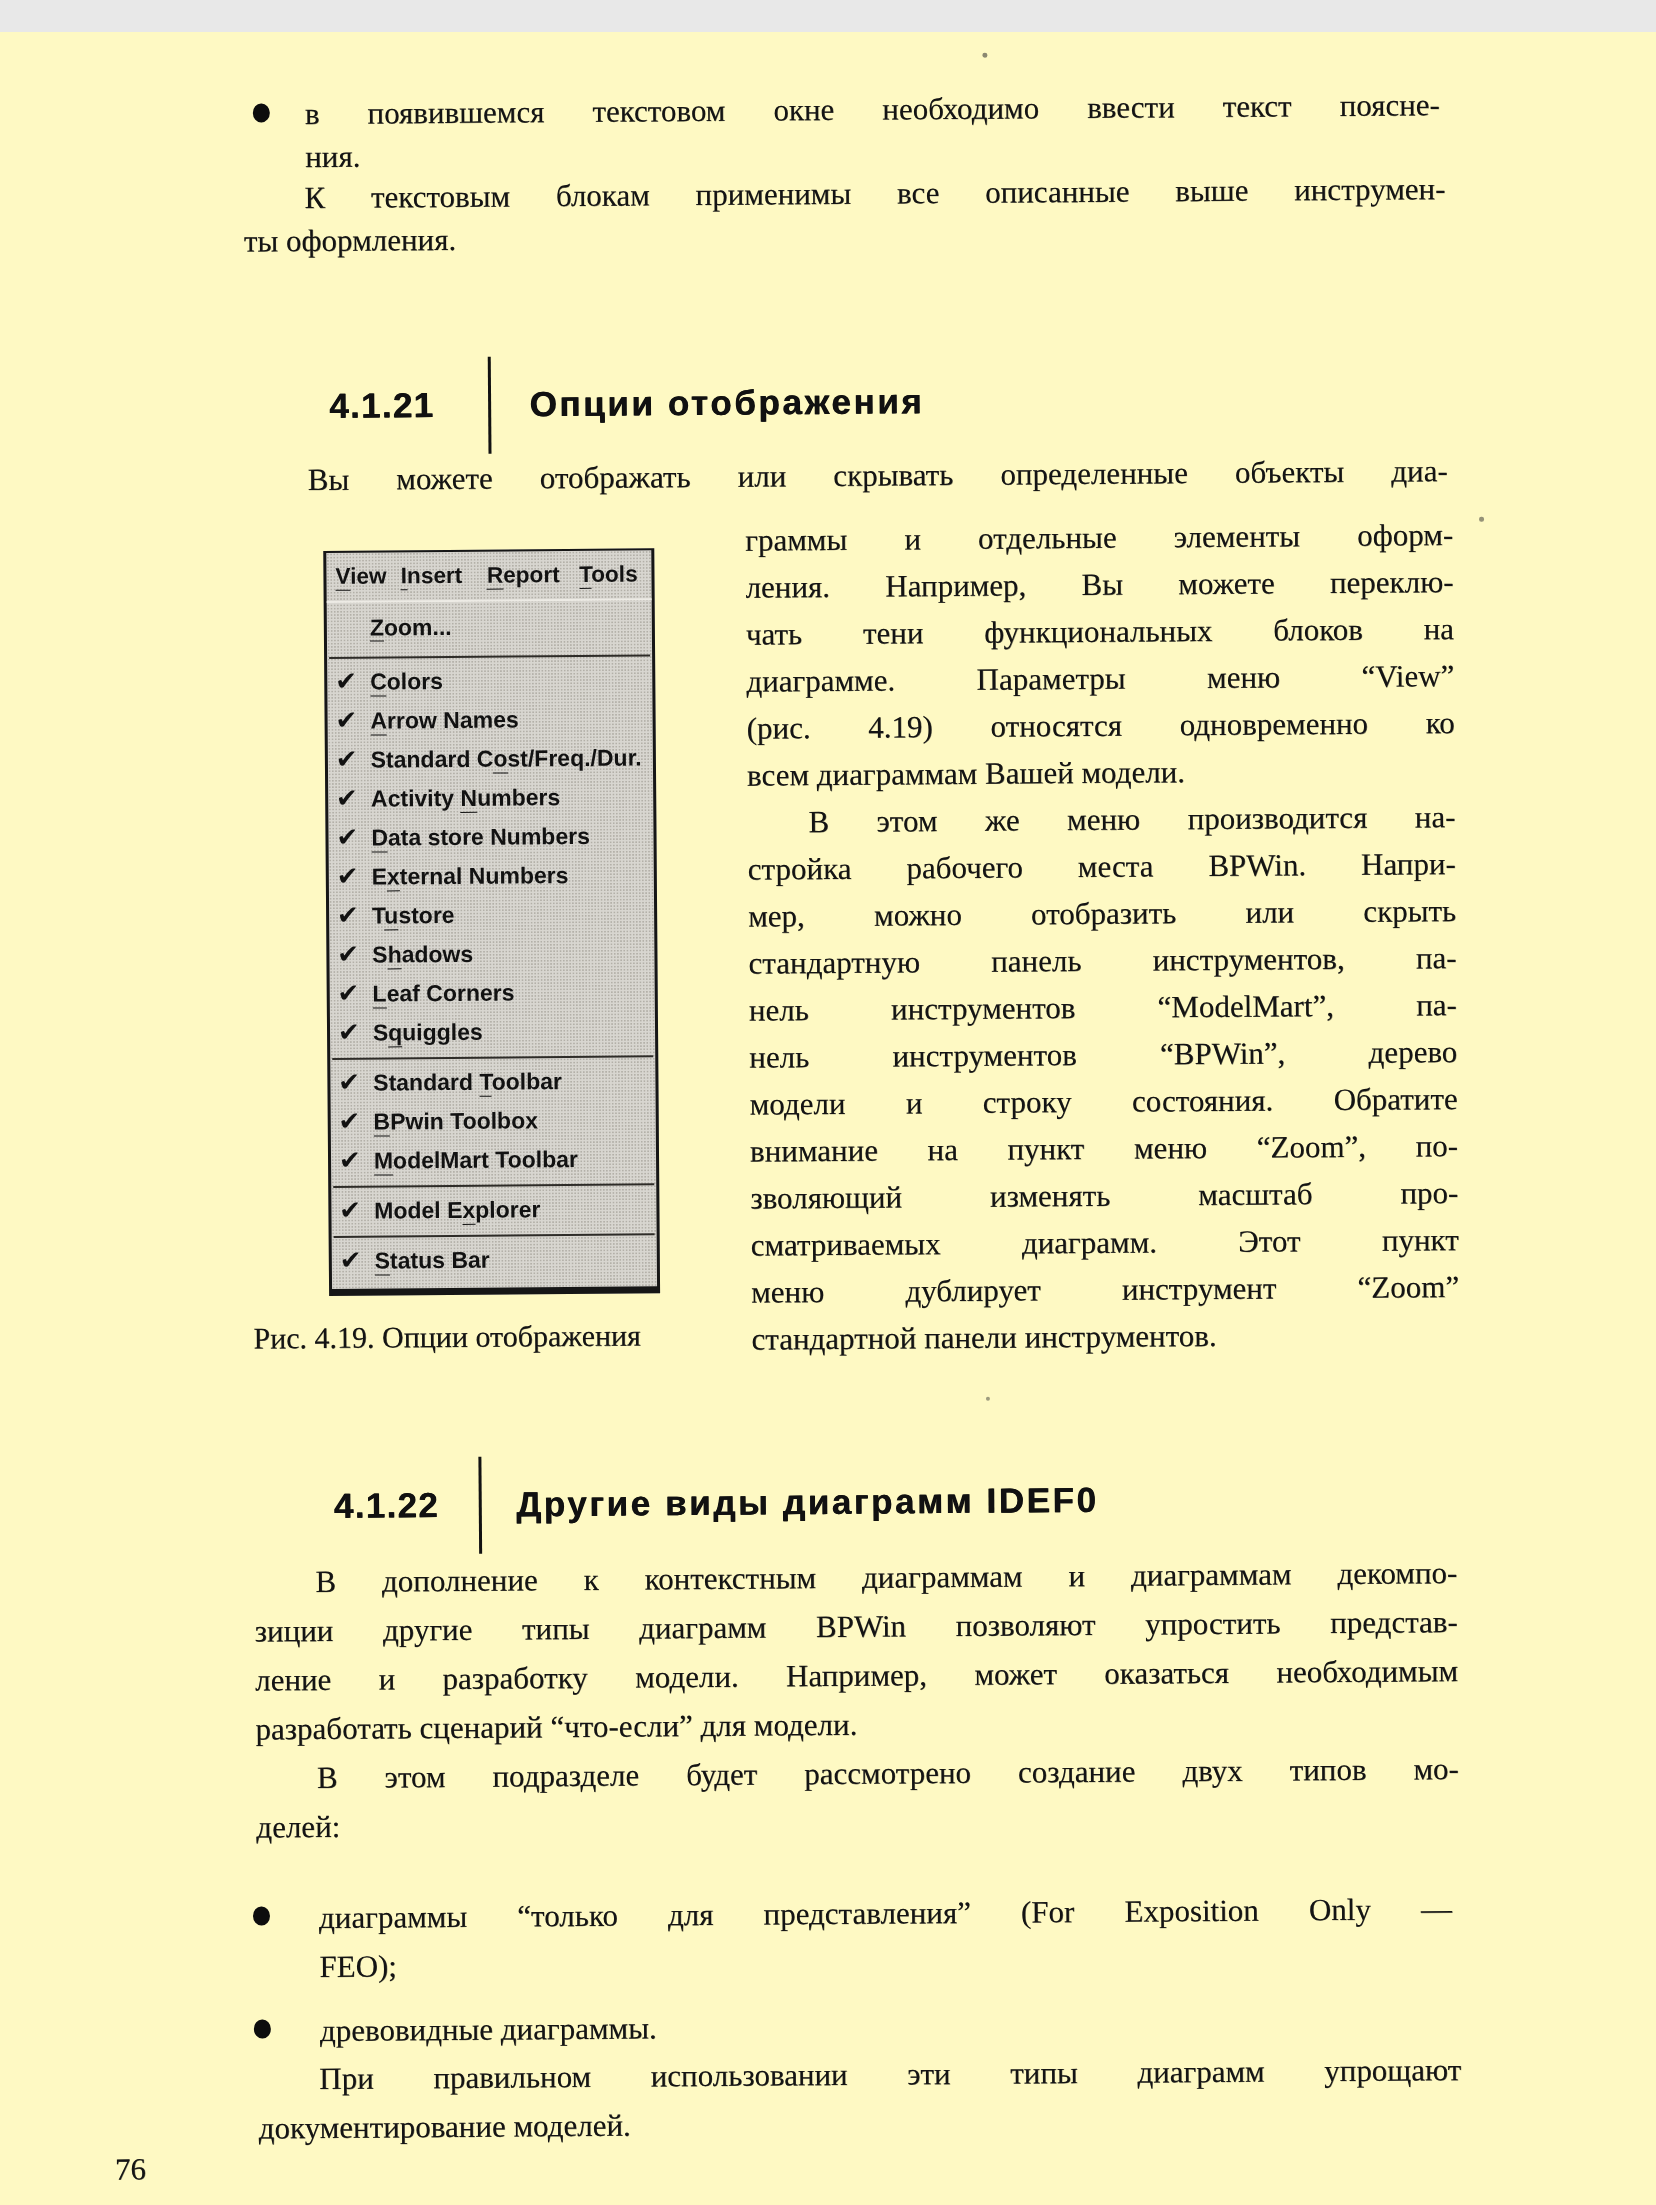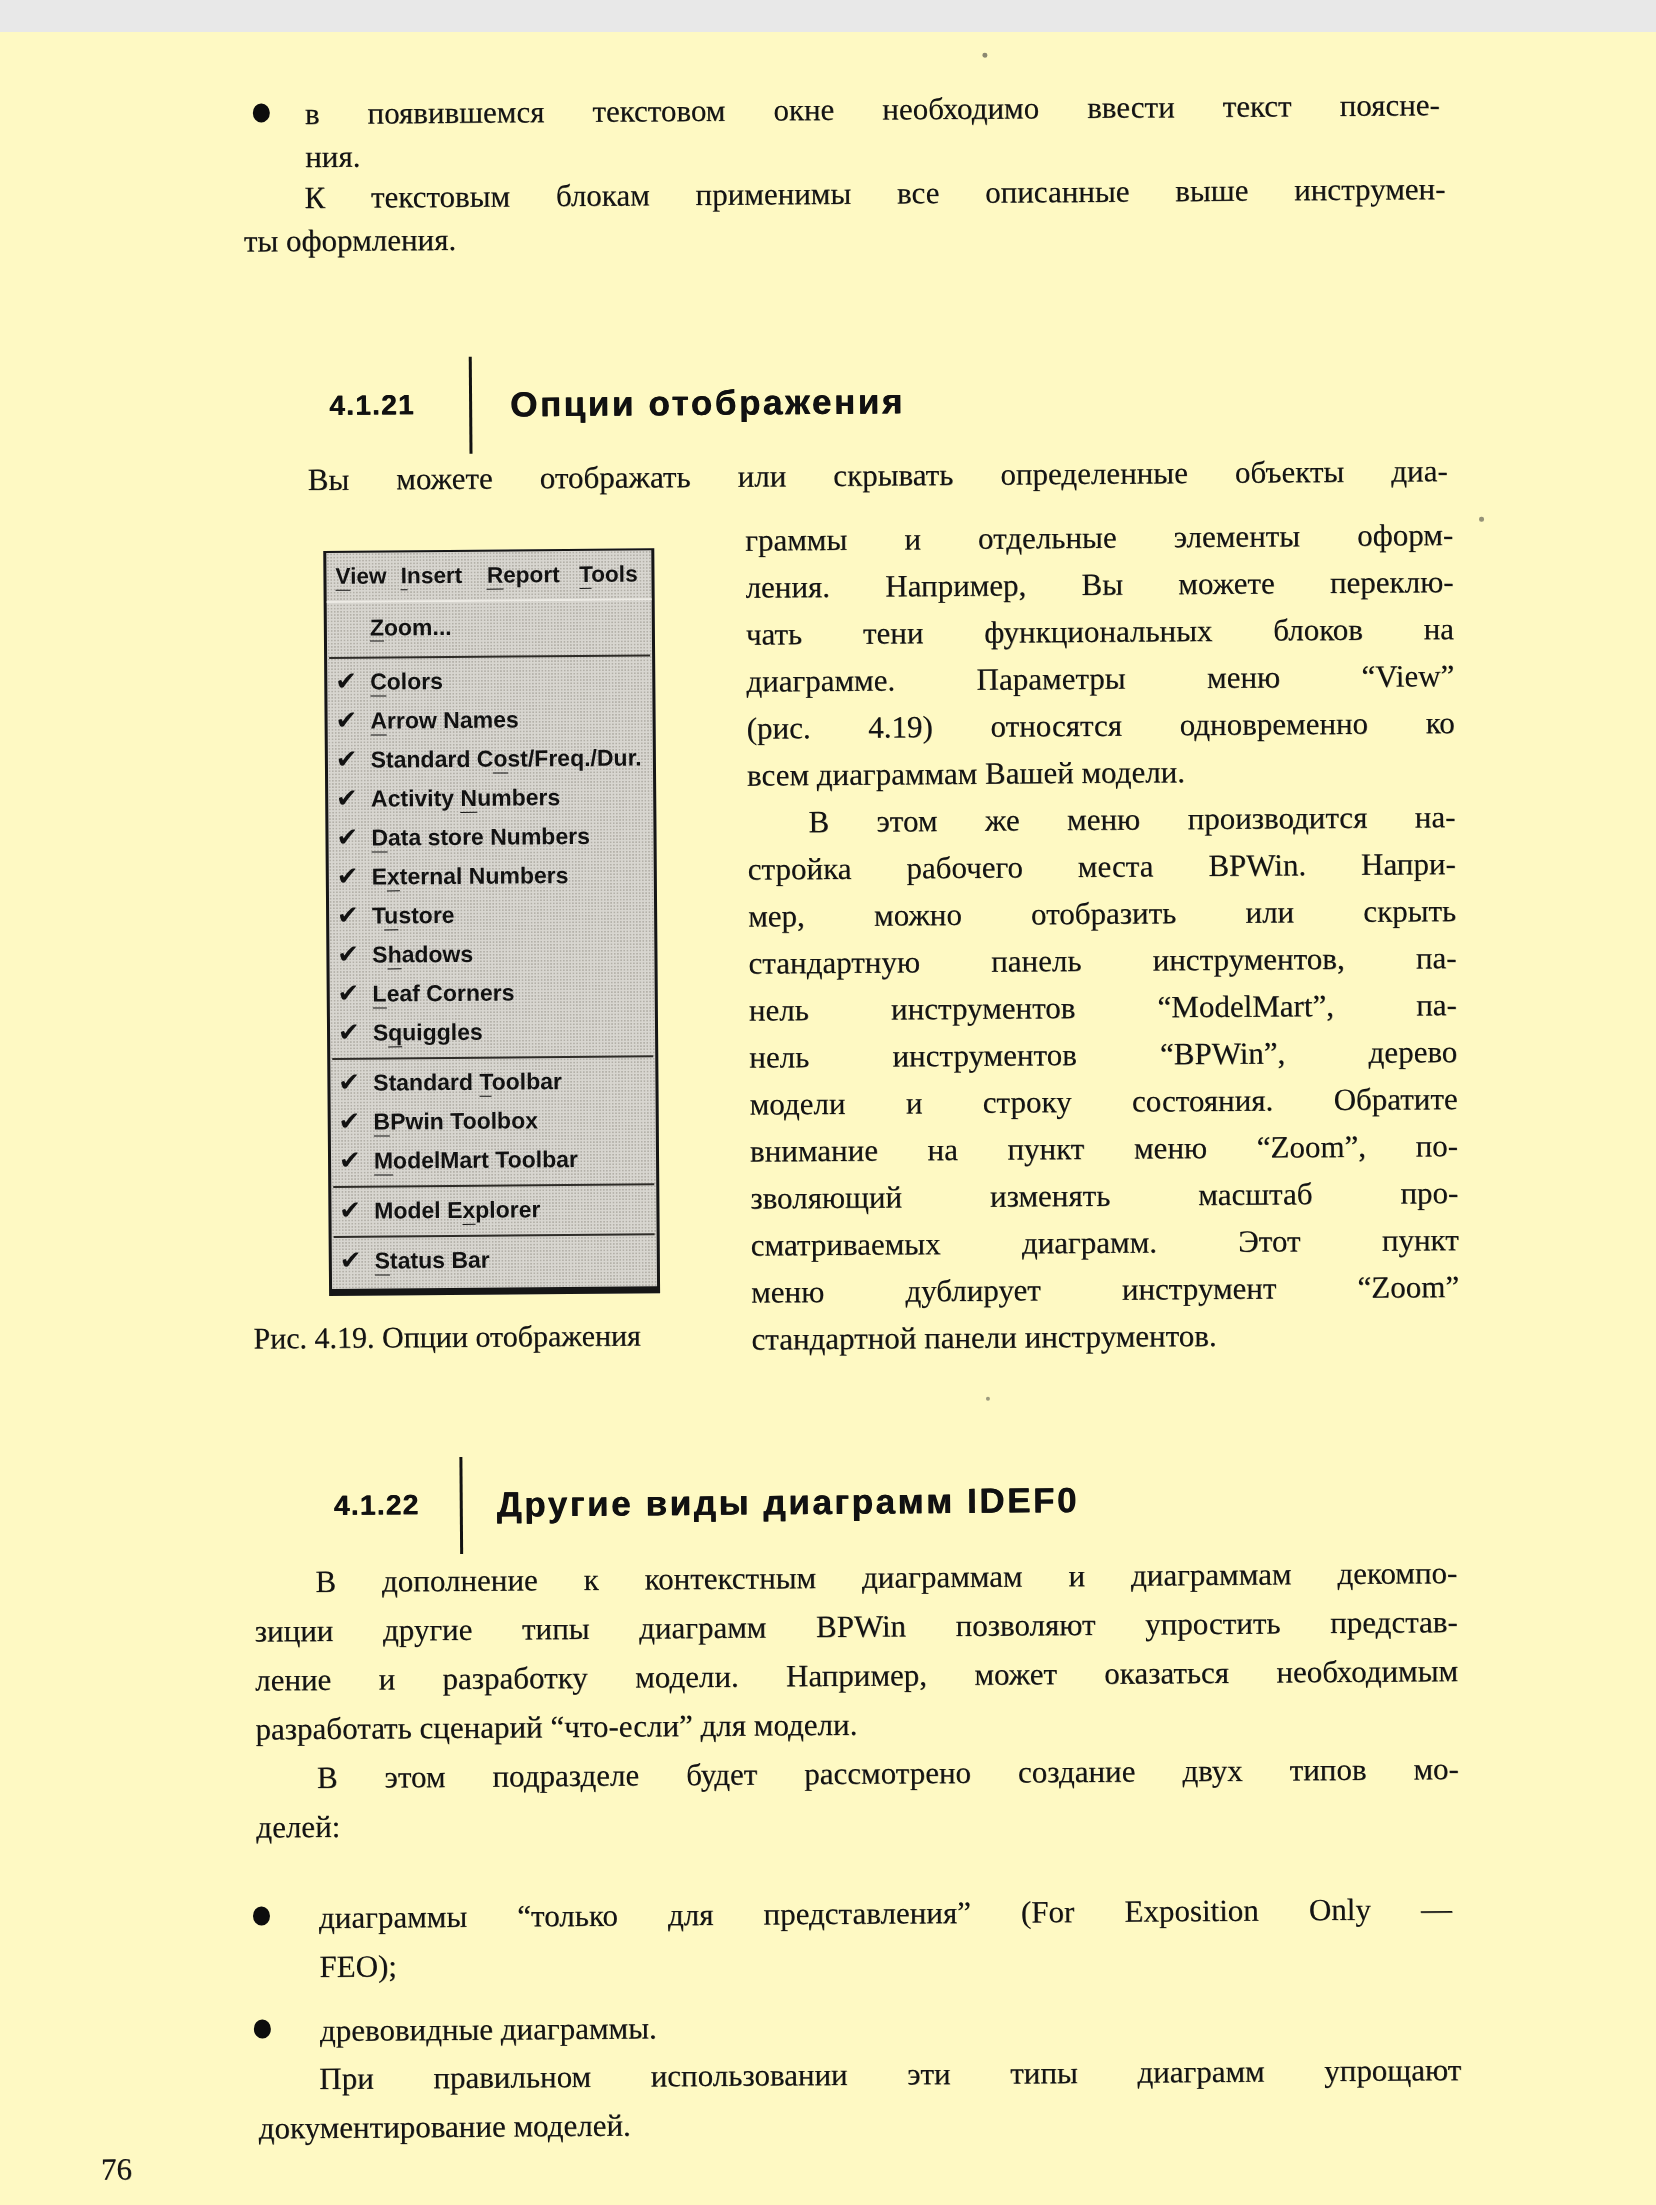--- a/index.html
+++ b/index.html
@@ -12,21 +12,21 @@
   .lh66 .ln{line-height:43px;}
   .lh72 .ln{line-height:47px;}
   .lh75 .ln{line-height:49px;}
   .ln.j{text-align:justify;text-align-last:justify;}
   .ln.ind{padding-left:61px;}
 
   .bdot{position:absolute;width:17px;height:19.4px;background:#0d0d0d;border-radius:50%;}
 
   .heading{position:absolute;display:flex;align-items:center;
            font-family:"Liberation Sans","DejaVu Sans",sans-serif;font-weight:700;color:#111;}
-  .hnum{font-size:28px;letter-spacing:1.3px;text-shadow:0.6px 0 0 #111;}
+  .hnum{font-size:35px;letter-spacing:1.3px;text-shadow:0.6px 0 0 #111;}
   .hbar{width:3.2px;height:97px;background:#121212;}
   .htitle{font-size:35px;letter-spacing:2.6px;white-space:nowrap;text-shadow:0.6px 0 0 #111;}
 
   
   .menu{position:absolute;left:327px;top:515px;width:331px;height:745px;box-sizing:border-box;
         border-style:solid;border-color:#161616;border-width:2.6px 3.9px 7.1px 3.2px;
         background-color:#d8d6d0;
         background-image:radial-gradient(#b3b0a8 0.6px,rgba(0,0,0,0) 0.8px);
         background-size:3.2px 3.2px;
         font-family:"Liberation Sans","DejaVu Sans",sans-serif;color:#121212;}
@@ -41,21 +41,21 @@
   .mi.zoom{height:48px;padding-left:43px;}
   .mi .chk{width:35px;font-size:26px;font-weight:700;line-height:1;transform:translateY(-1.9px);}
   .mi .lbl{font-size:23px;font-weight:600;white-space:nowrap;}
   .msep{border-top:2.6px solid #2e2c28;margin:4.5px 1.9px;}
   u{text-decoration:none;border-bottom:1.9px solid currentColor;padding-bottom:0.6px;}
 
   .caption{position:absolute;left:251px;top:1285px;font-size:30px;white-space:nowrap;
            text-shadow:0.4px 0.3px 0 rgba(10,10,10,.5);}
   .caption .capb{font-weight:400;}
 
-  .pagenum{position:absolute;left:92px;top:2114px;font-size:31px;
+  .pagenum{position:absolute;left:106px;top:2114px;font-size:31px;
            text-shadow:0.4px 0.3px 0 rgba(10,10,10,.5);}
 
   .speck{position:absolute;background:#2b2b2b;border-radius:50%;}
 </style>
 </head>
 <body>
 
 <div class="page">
  <div class="tilt">
 

